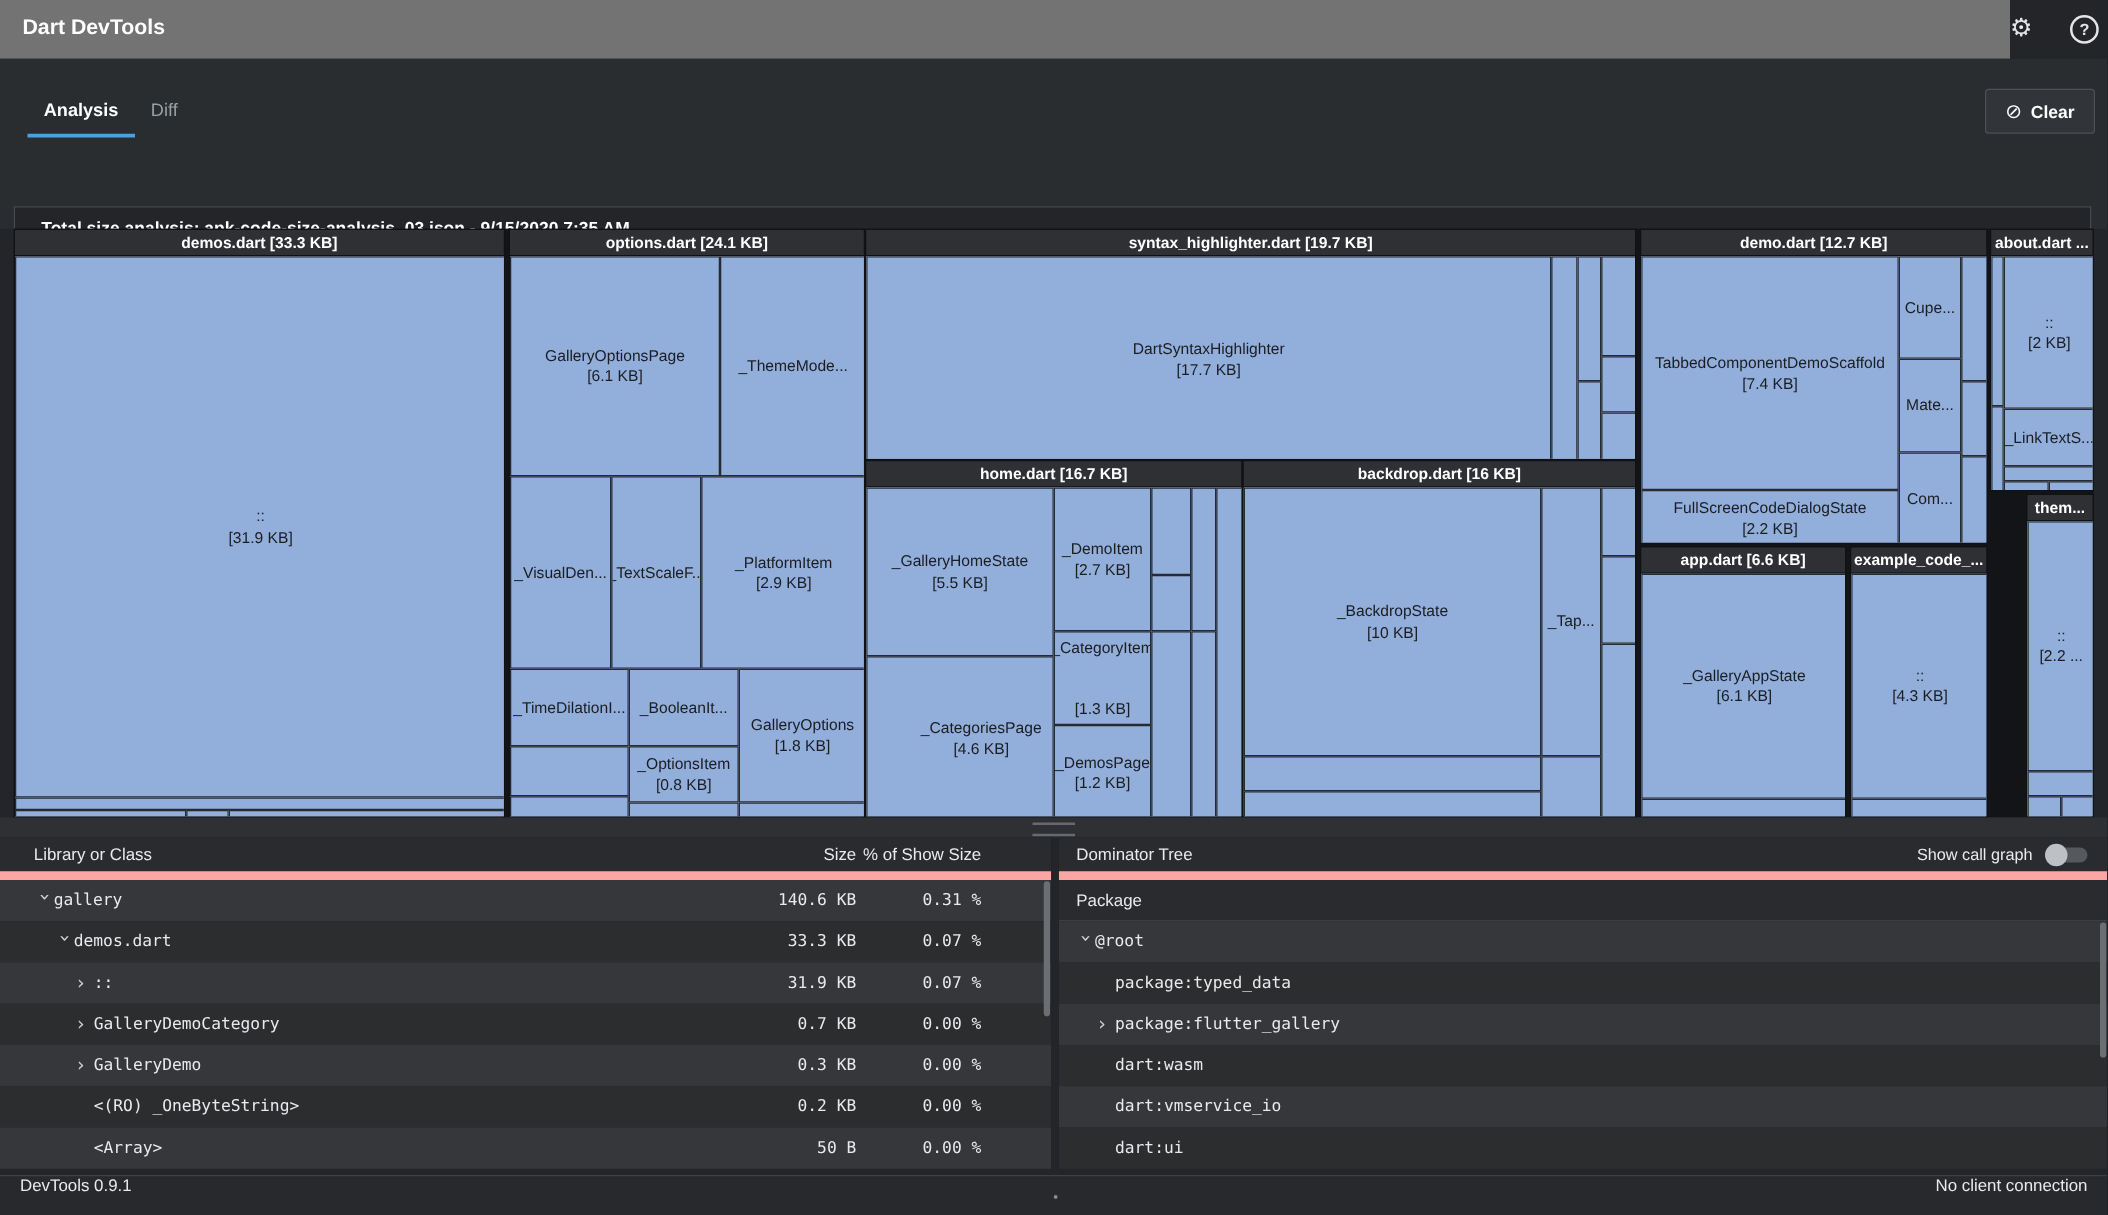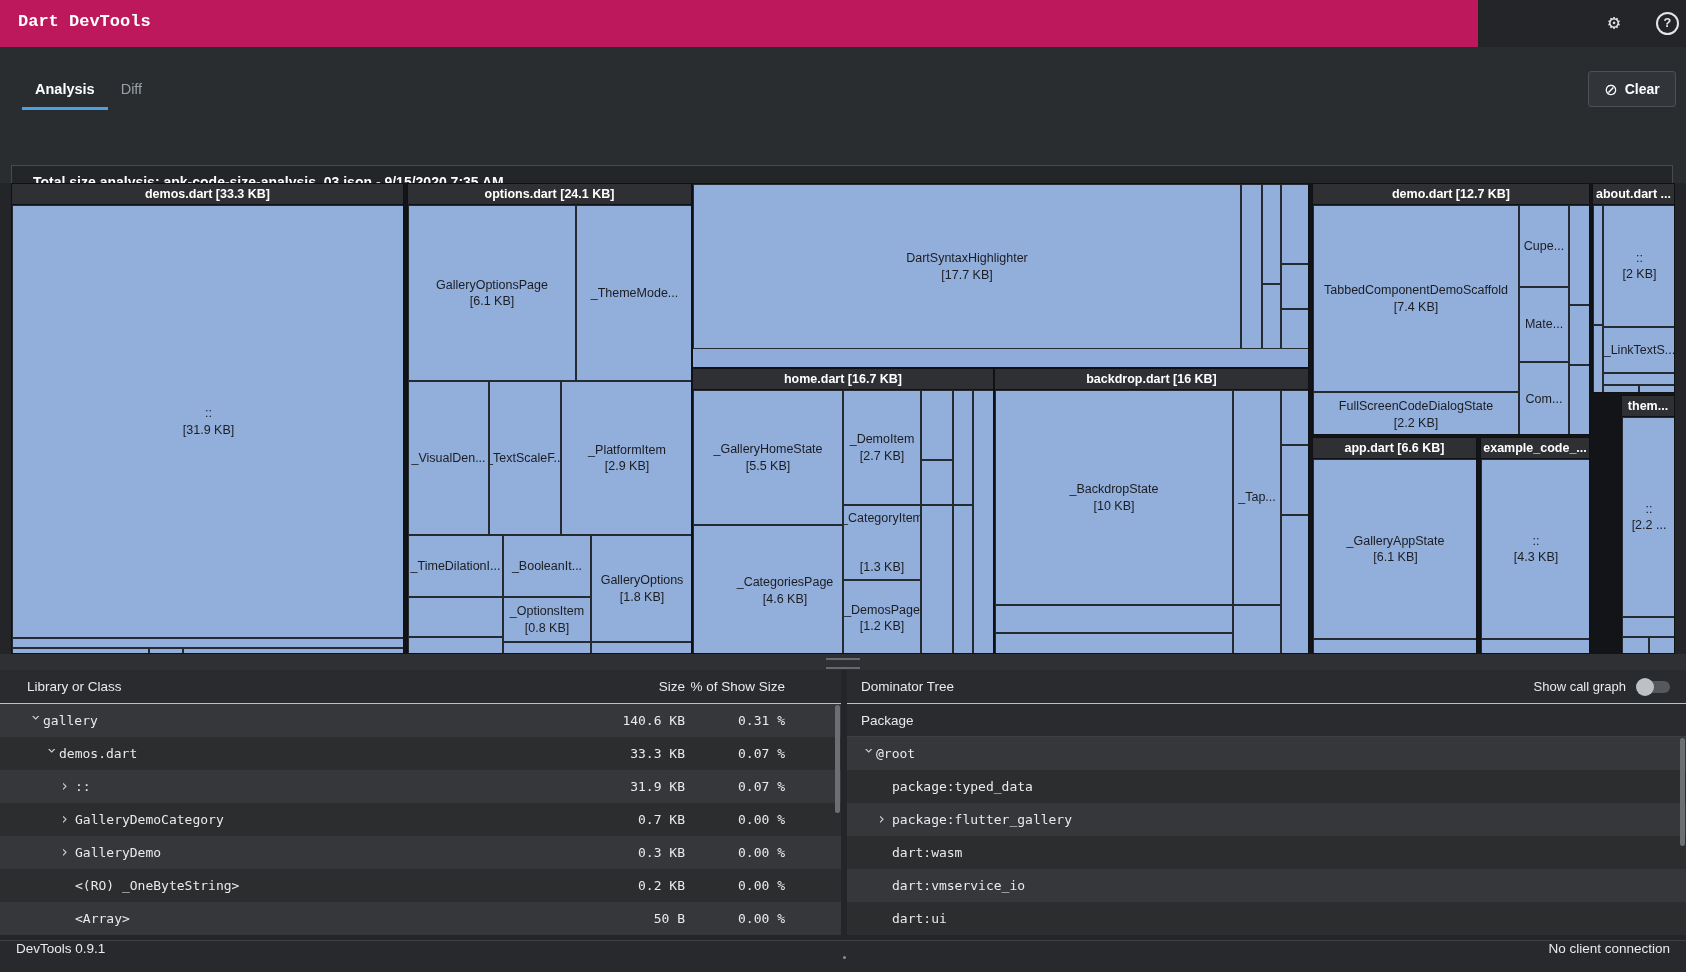--- a/index.html
+++ b/index.html
@@ -1,20 +1,20 @@
 <!DOCTYPE html>
 <html><head>
 <meta charset="utf-8">
 <style>
   html,body{margin:0;padding:0;background:#232528;}
   #app{position:relative;width:1686px;height:972px;overflow:hidden;
        font-family:"Liberation Sans", sans-serif;color:#e8eaed;background:#232528;}
 
   
-  #appbar{position:absolute;left:0;top:0;width:1478px;height:47px;background:#be185d;font-family:Liberation Mono, monospace;}
+  #appbar{position:absolute;left:0;top:0;width:1608px;height:47px;background:#737373;}
   #app-title{position:absolute;left:18px;top:12px;font-size:17px;font-weight:700;color:#ffffff;}
   #gear{position:absolute;left:1608px;top:10px;font-size:20px;color:#e3e5e8;cursor:pointer;}
   #help{position:absolute;left:1656px;top:12px;width:19px;height:19px;border:2px solid #e3e5e8;
         border-radius:50%;font-size:13px;font-weight:700;color:#e3e5e8;text-align:center;line-height:19px;cursor:pointer;}
 
   
   #tabzone{position:absolute;left:0;top:47px;width:1686px;height:136px;background:#2a2d30;}
   #tabs{position:absolute;left:22px;top:23px;display:flex;}
   .tab{height:37px;padding:0 13px;display:flex;align-items:center;font-size:14.5px;cursor:pointer;}
   .tab.active{font-weight:700;color:#ffffff;border-bottom:3px solid #4ba0e2;}
@@ -53,21 +53,21 @@
   
   #hsplit{position:absolute;left:0;top:654px;width:1686px;height:16px;background:#2e3033;cursor:row-resize;}
   #hsplit .grip{position:absolute;left:826px;top:4px;width:34px;height:7px;
         border-top:2px solid #66696d;border-bottom:2px solid #66696d;}
 
   
   .panel{position:absolute;top:670px;height:266px;overflow:hidden;background:#232528;}
   #left-panel{left:0;width:841px;}
   #right-panel{left:847px;width:839px;}
   .panel-head{height:34px;display:flex;align-items:center;background:#292b2e;
-        border-bottom:1px solid #fca5a5;box-sizing:border-box;font-size:13.5px;color:#e8eaed;}
+        border-bottom:7px solid #fca5a5;box-sizing:border-box;font-size:13.5px;color:#e8eaed;}
   .subhead{height:33px;display:flex;align-items:center;background:#292b2e;
         border-bottom:1px solid #3b3e42;box-sizing:border-box;font-size:13.5px;color:#e8eaed;padding-left:14px;}
   #table-head{padding-right:56px;}
   .th-label{flex:1;padding-left:27px;}
   .th-size{width:110px;text-align:right;}
   .th-pct{width:100px;text-align:right;}
   #dom-head{justify-content:space-between;padding:0 14px;}
   #dom-head .right{display:flex;align-items:center;gap:10px;font-size:13px;}
   
   .switch{position:relative;width:36px;height:18px;cursor:pointer;}
@@ -179,20 +179,21 @@
           <div class="tm-cell" style="left: 95px; top: 392px; width: 88px; height: 45px;">
             <div>_OptionsItem</div>
             <div>[0.8 KB]</div>
           </div>
           <div class="tm-cell" style="left: 0px; top: 432px; width: 95px; height: 19px;"></div>
           <div class="tm-cell" style="left: 95px; top: 437px; width: 88px; height: 14px;"></div>
           <div class="tm-cell" style="left: 183px; top: 437px; width: 102px; height: 14px;"></div>
         </div>
       </div>
       <div class="tm-section" style="left: 681px; top: 0px; width: 617px; height: 185px;">
+        <div class="tm-header">syntax_highlighter.dart [19.7 KB]</div>
         <div class="tm-body">
           <div class="tm-cell" style="left: 0px; top: 0px; width: 548px; height: 165px;">
             <div>DartSyntaxHighlighter</div>
             <div>[17.7 KB]</div>
           </div>
           <div class="tm-cell" style="left: 548px; top: 0px; width: 21px; height: 165px;"></div>
           <div class="tm-cell" style="left: 569px; top: 0px; width: 19px; height: 100px;"></div>
           <div class="tm-cell" style="left: 569px; top: 100px; width: 19px; height: 65px;"></div>
           <div class="tm-cell" style="left: 588px; top: 0px; width: 29px; height: 80px;"></div>
           <div class="tm-cell" style="left: 588px; top: 80px; width: 29px; height: 45px;"></div>

